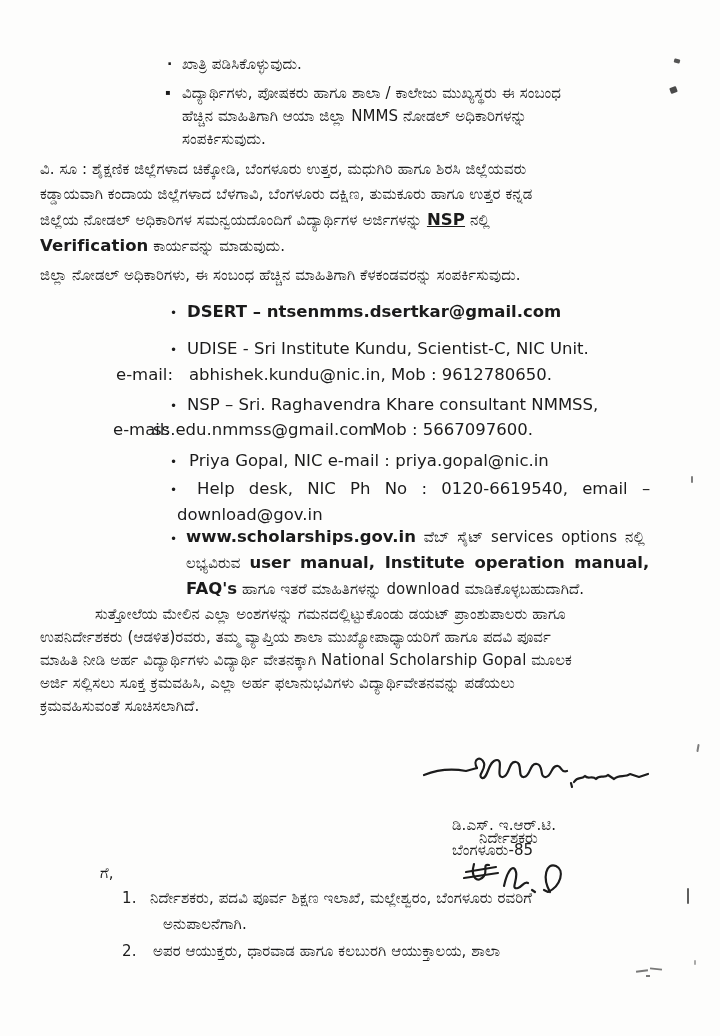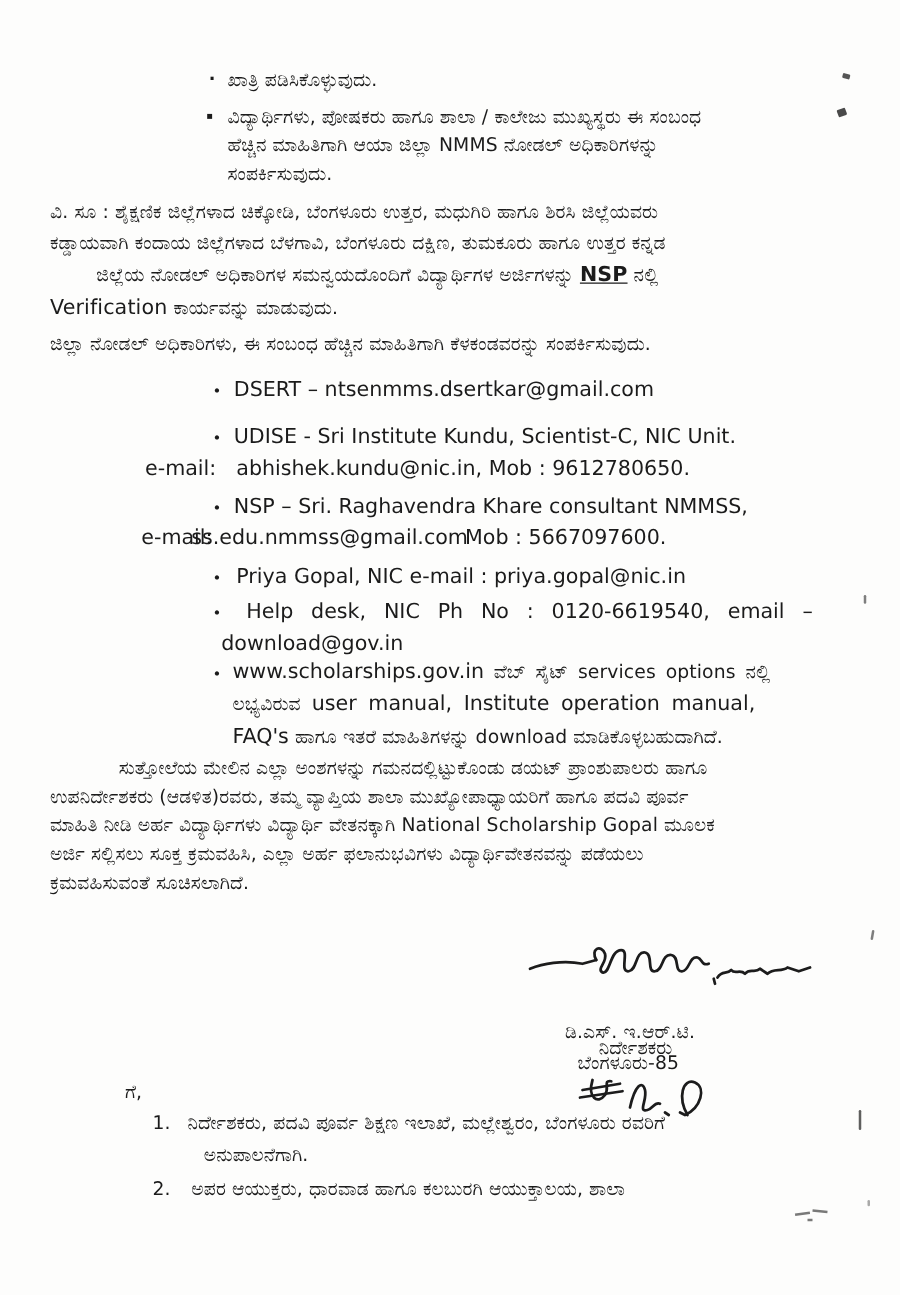--- a/index.html
+++ b/index.html
@@ -4,38 +4,38 @@
 <style>
   html,body{margin:0;padding:0;background:#e8e8e8;}
   .page{
     position:relative;width:720px;height:1036px;margin:0 auto;
     background:#fdfdfc;color:#1b1b1b;overflow:hidden;
     font-family:"DejaVu Sans","Liberation Sans",sans-serif;
   }
   .ln{position:absolute;white-space:nowrap;}
   .kn{font-size:15px;letter-spacing:0.1px;}
   .en{font-size:16.5px;}
-  .b{font-weight:normal;}
+  .b{font-weight:bold;}
   .bu{font-weight:bold;text-decoration:underline;}
   .mk{position:absolute;font-size:12px;}
   .mk.sq{font-size:8px;}
   .mk.dot{font-size:14px;font-weight:bold;}
 
   
   #tb1d{left:167px;top:52px;}
   #tb1{left:182px;top:55px;}
   #tb2m{left:165px;top:88px;}
   #tb2a{left:182px;top:84px;}
   #tb2b{left:182px;top:107px;}
   #tb2c{left:182px;top:130px;}
 
   
   #n1{left:40px;top:160px;}
   #n2{left:40px;top:185px;}
-  #n3{left:40px;top:210px;margin-left:37px;}
+  #n3{left:40px;top:210px;}
   #n4{left:40px;top:236px;}
   #intro{left:40px;top:266px;}
 
   
   #c1m{left:170px;top:306px;} #c1{left:187px;top:302px;}
   #c2m{left:170px;top:343px;} #c2{left:187px;top:339px;}
   #c2e{left:116px;top:365px;} #c2ev{left:189px;top:365px;}
   #c3m{left:170px;top:399px;} #c3{left:187px;top:395px;}
   #c3e{left:113px;top:420px;} #c3ev1{left:153px;top:420px;} #c3ev2{left:372px;top:420px;}
   #c4m{left:170px;top:455px;} #c4{left:189px;top:451px;}
@@ -47,21 +47,21 @@
 
   
   #closing{position:absolute;left:40px;top:603px;width:652px;}
   #closing .cl{line-height:23px;white-space:nowrap;overflow:hidden;}
   #closing .cl.first{padding-left:55px;}
 
   
   #sig1{position:absolute;left:420px;top:751px;}
   #sigtitle{left:479px;top:789px;margin-top:40px;}
   #sigorg{left:452px;top:816px;}
-  #sigplace{left:452px;top:841px;margin-left:10px;}
+  #sigplace{left:452px;top:841px;}
   #sig2{position:absolute;left:458px;top:854px;}
 
   
   #to{left:100px;top:864px;}
   #d1n{left:122px;top:889px;} #d1a{left:150px;top:889px;}
   #d1b{left:163px;top:915px;}
   #d2n{left:122px;top:942px;} #d2a{left:153px;top:942px;}
 
   
   .speck{position:absolute;background:#2a2a2a;border-radius:1px;}

